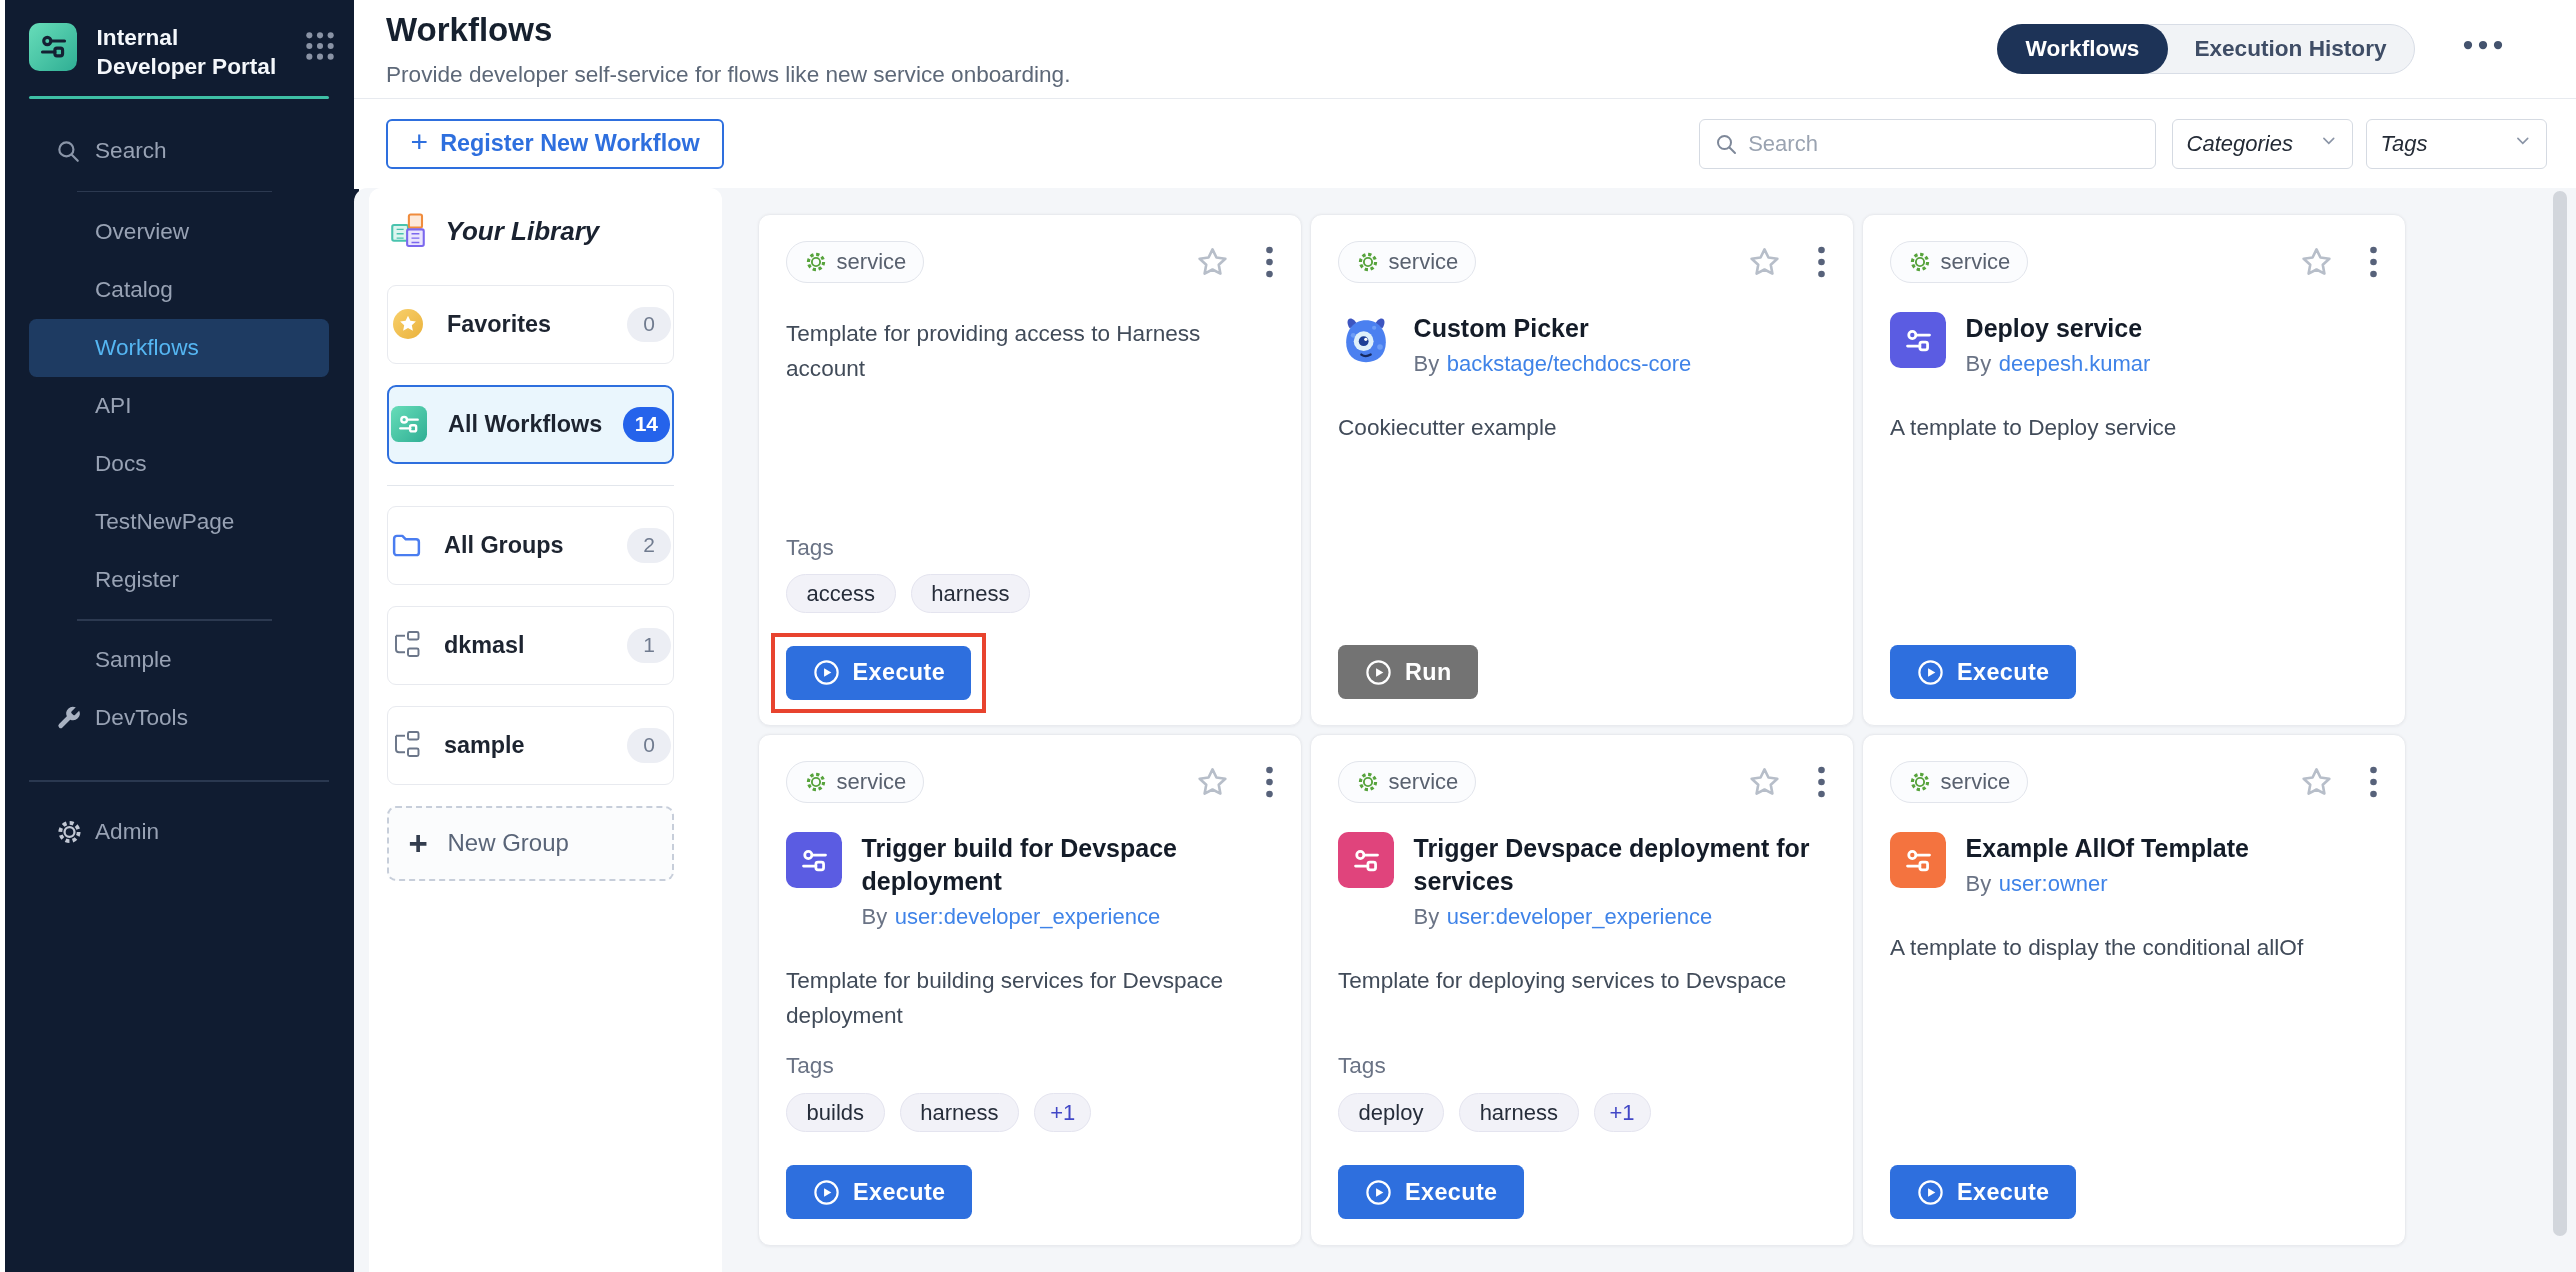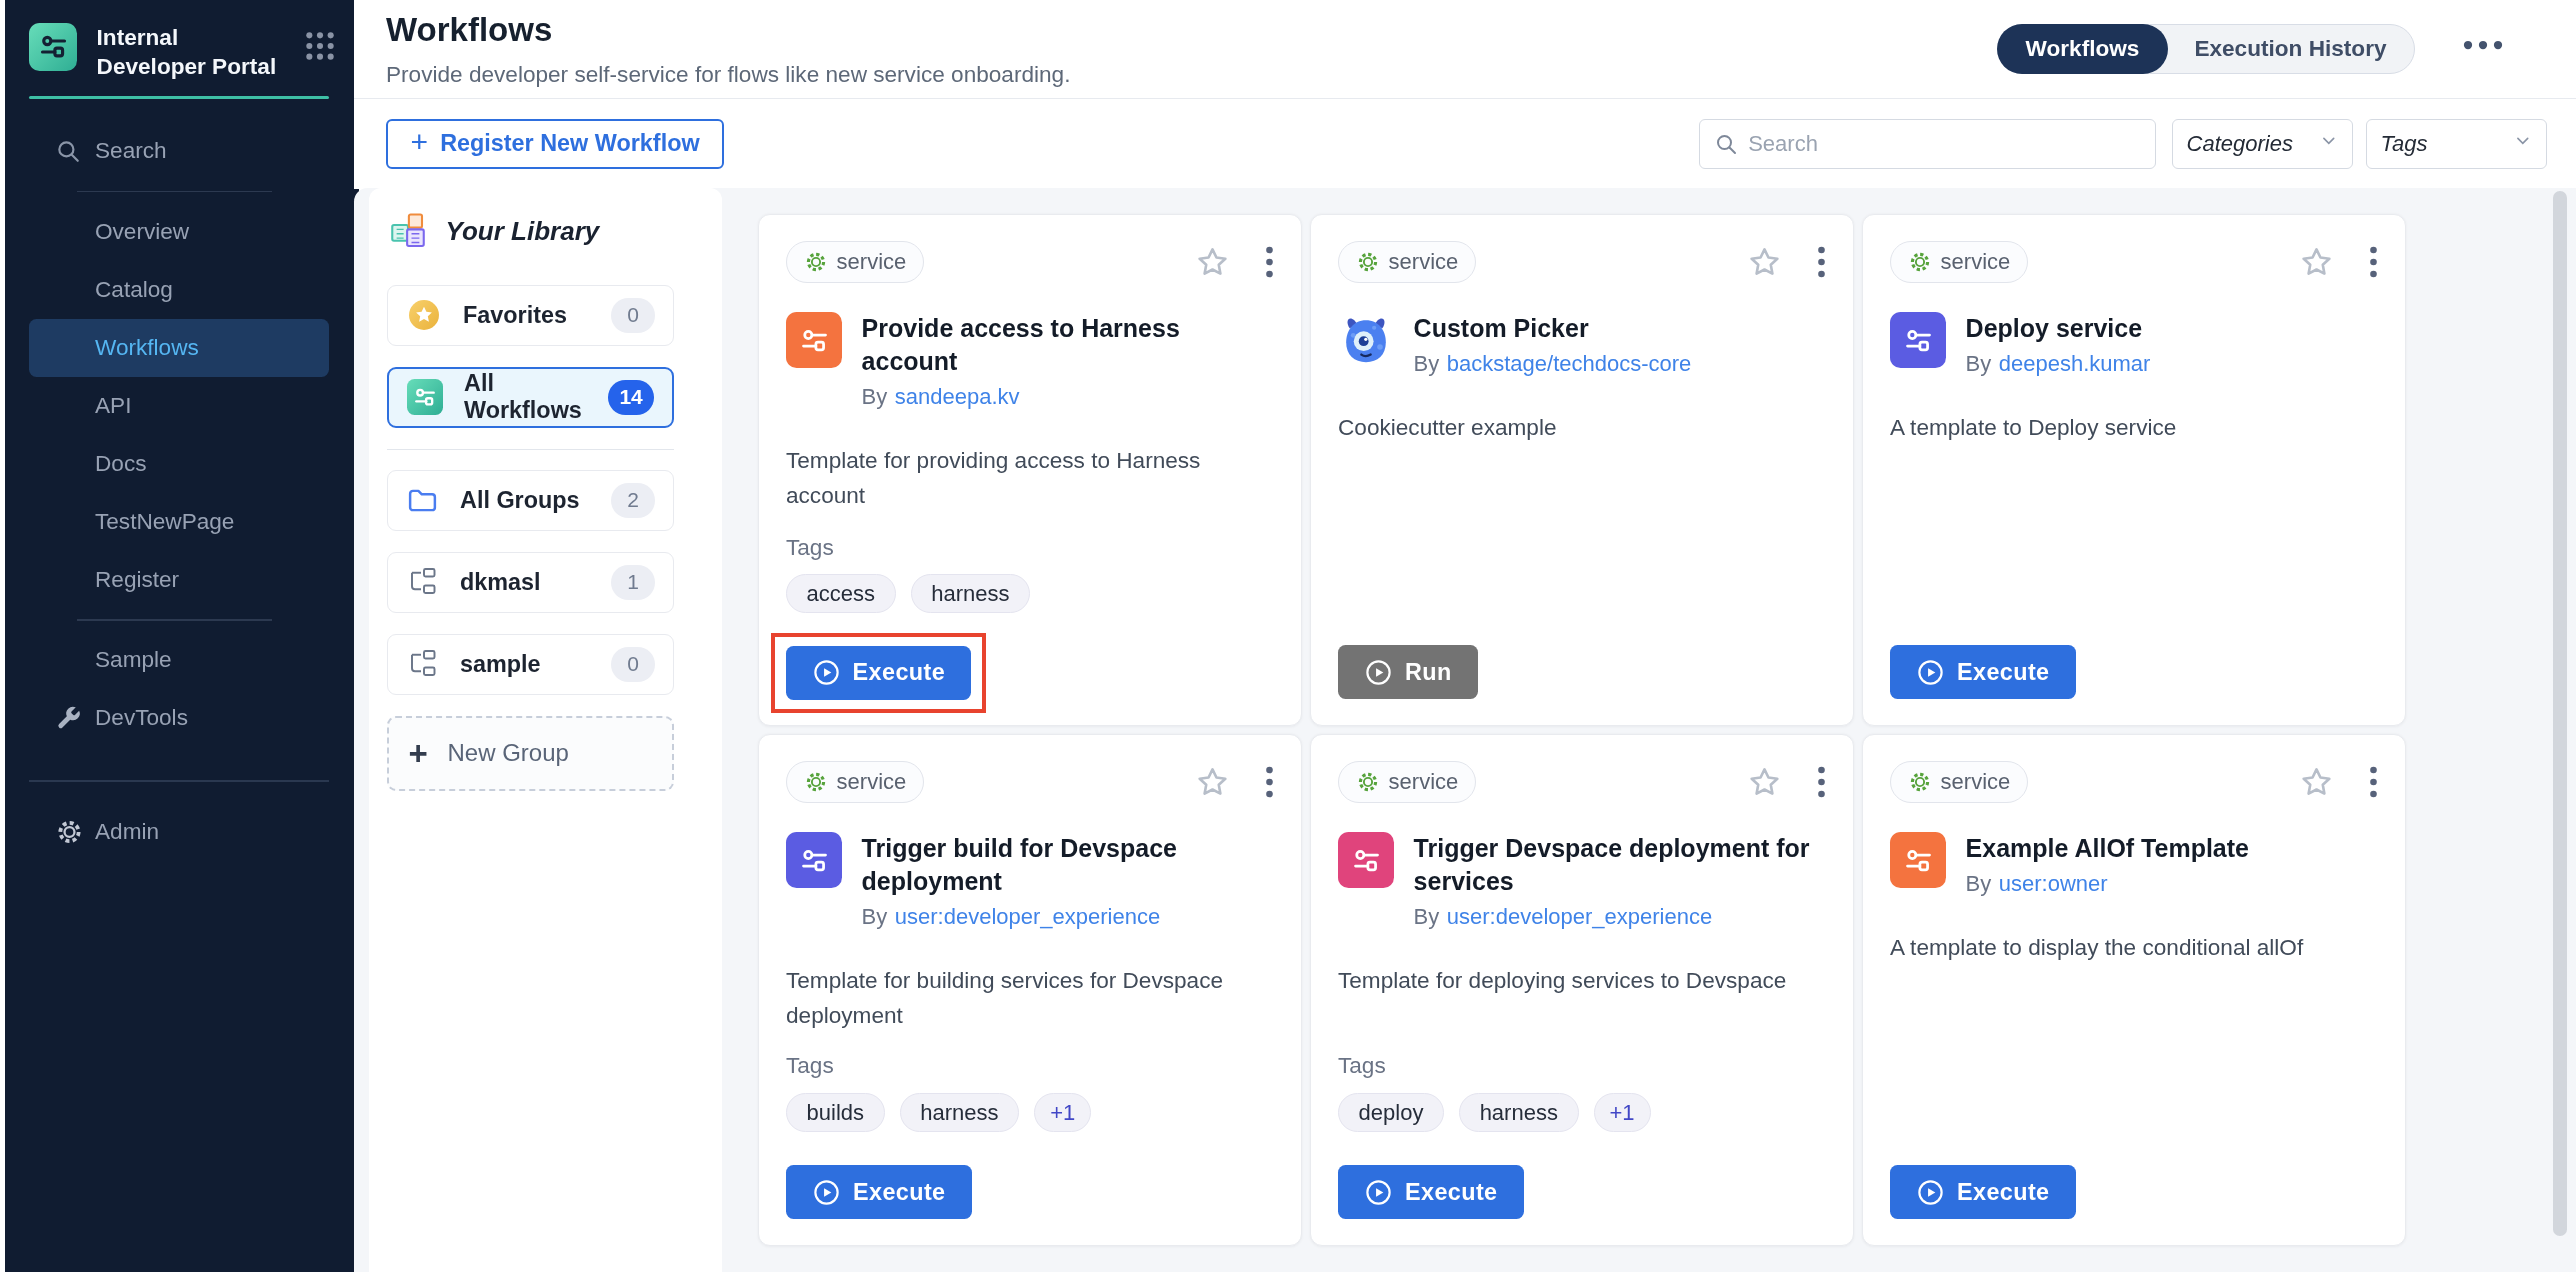--- a/index.html
+++ b/index.html
@@ -50,22 +50,22 @@
 
   
   .content { position: absolute; left: 354px; top: 188px; width: 2222px; height: 1084px;
     background: #F4F6F9; border-top-left-radius: 13.6px; overflow: hidden; }
 
   
   .panel { position: absolute; left: 15px; top: 0; bottom: 0; width: 353px; background: #fff; border-radius: 12px 12px 0 0; }
   .panel-head { display: flex; align-items: center; gap: 16.6px; margin: 22.6px 0 0 18px; font-style: italic; }
   .panel-title { font-size: 26px; font-weight: 700; color: #1A2230; }
   .lib-list { margin: 32px 18px 0 18px; width: 287px; }
-  .lib-card { height: 61px; border: 1.5px solid #E8EAEF; border-radius: 9px; background: #fff; display: flex;
-    align-items: center; padding: 0 18px; margin-bottom: 21px; cursor: pointer; }
+  .lib-card { height: 79px; border: 1.5px solid #E8EAEF; border-radius: 9px; background: #fff; display: flex;
+    align-items: center; padding: 0 2px; margin-bottom: 21px; cursor: pointer; }
   .lib-card .lib-label { font-size: 23.4px; font-weight: 600; color: #1D2430; margin-left: 21px; }
   .lib-count { margin-left: auto; min-width: 44px; height: 35px; border-radius: 17.3px; background: #ECEEF4;
     color: #707B8F; font-size: 21px; display: flex; align-items: center; justify-content: center; padding: 0 12px; }
   .lib-card.selected { border: 2.3px solid #2E6FDE; background: #EAF6FD; }
   .lib-card.selected .lib-count { background: #2563EB; color: #fff; font-weight: 700; }
   .lib-div { height: 1.5px; background: #E2E6EC; margin: 19.6px 0; }
   .new-group { height: 75px; border: 2.3px dashed #C7CEDA; border-radius: 9px; background: #FBFCFD; display: flex;
     align-items: center; gap: 19.6px; padding: 0 19.6px; margin-top: 10.6px; cursor: pointer; }
   .ng-plus { font-size: 33px; font-weight: 700; color: #333D4E; line-height: 1; }
   .ng-label { font-size: 24px; color: #5A6578; }
@@ -339,34 +339,20 @@
               </svg>
             </span>
             <span class="kebab-btn">
               <svg width="9" height="36" viewBox="0 0 12 48" fill="#57627A">
                 <circle cx="6" cy="8" r="4.4"></circle>
                 <circle cx="6" cy="24" r="4.4"></circle>
                 <circle cx="6" cy="40" r="4.4"></circle>
               </svg>
             </span>
           </div>
-          <div class="card-head">
-            <div class="card-ic" style="background: rgb(244, 115, 63);">
-              <svg width="33" height="33" viewBox="0 0 24 24" fill="none" stroke="#fff" stroke-width="2" stroke-linecap="round">
-                <circle cx="7.5" cy="8" r="2.6"></circle>
-                <path d="M10.3 8H20"></path>
-                <path d="M4 16h9"></path>
-                <rect x="13" y="13.2" width="5.6" height="5.6" rx="1.5"></rect>
-              </svg>
-            </div>
-            <div>
-              <div class="card-title">Provide access to Harness account</div>
-              <div class="card-by"><span>By</span><a>sandeepa.kv</a></div>
-            </div>
-          </div>
           <div class="card-desc">Template for providing access to Harness account</div>
           <div class="card-spacer"></div>
           <div class="tags-label">Tags</div>
           <div class="tags-row">
             <span class="tag-pill">access</span>
             <span class="tag-pill">harness</span>
           </div>
           <div class="action-row"><span class="hl-frame"><button class="act-btn primary">
                 <span style="display:flex">
                   <svg width="29" height="29" viewBox="0 0 24 24" fill="none" stroke="#fff" stroke-width="1.8">

